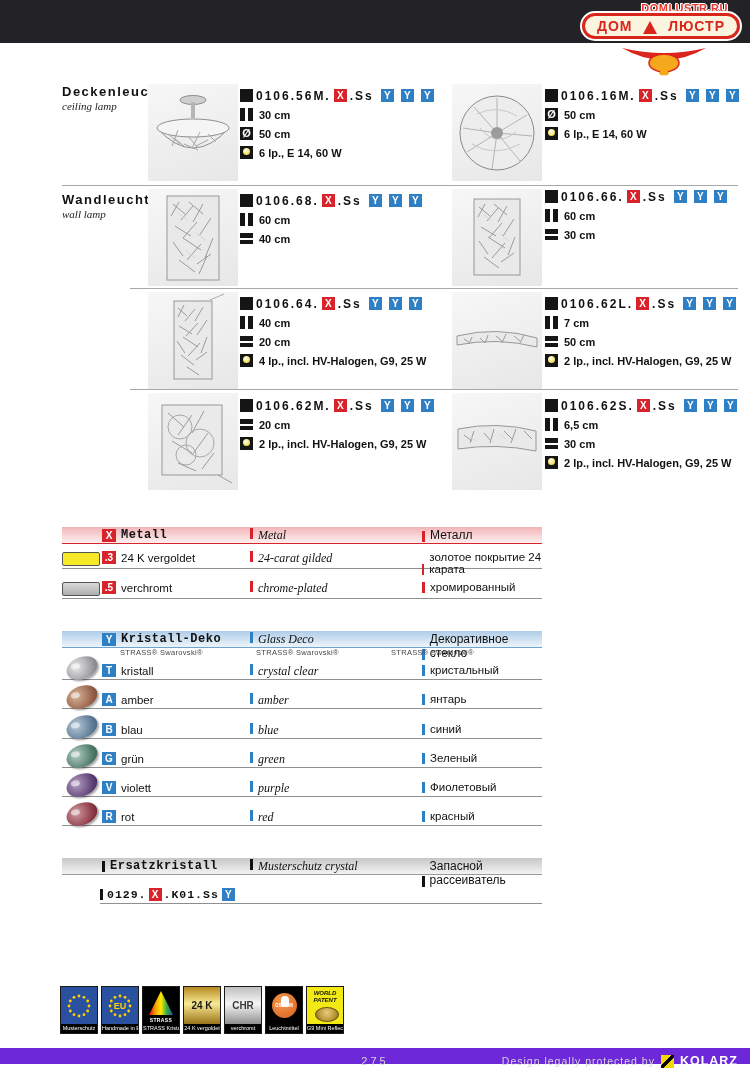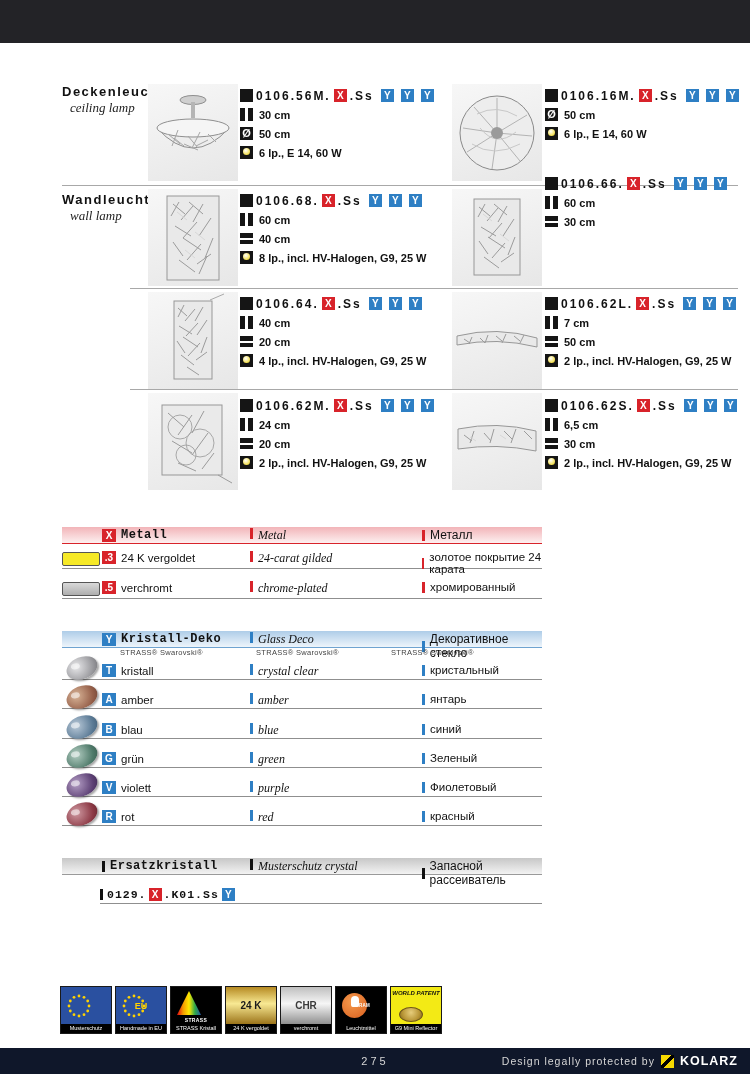--- a/index.html
+++ b/index.html
@@ -13,21 +13,21 @@
   .logo-pill{position:absolute;top:13px;right:4px;width:158px;height:26px;background:#fbf4df;
              border:3px solid #da251d;border-radius:16px;box-shadow:0 0 0 2px #fff;
              display:flex;align-items:center;justify-content:space-between;padding:0 12px;box-sizing:border-box;}
   .logo-word{color:#da251d;font-weight:bold;font-size:14px;letter-spacing:1px;}
   .logo-tri{width:0;height:0;border-left:7px solid transparent;border-right:7px solid transparent;
             border-bottom:13px solid #da251d;margin-top:2px;}
   .logo-lamp{position:absolute;top:42px;right:32px;}
   
   .cat{position:absolute;left:62px;width:120px;}
   .cat-de{font-weight:bold;font-size:13px;letter-spacing:1.5px;color:#111;}
-  .cat-en{font-family:"Liberation Serif",serif;font-style:italic;font-size:13px;color:#222;margin-top:1px;margin-left:8px;}
+  .cat-en{font-family:"Liberation Serif",serif;font-style:italic;font-size:11px;color:#222;margin-top:1px;}
   .imgbox{position:absolute;width:90px;height:97px;background:linear-gradient(160deg,#f7f7f7,#e7e7e7);}
   .specs{position:absolute;width:205px;}
   .spec{display:flex;align-items:center;height:19px;gap:6px;}
   .spec-text{font-size:11px;font-weight:bold;color:#111;white-space:nowrap;}
   .code-line{gap:3px;}
   .code{font-weight:bold;font-size:12px;letter-spacing:2px;white-space:nowrap;}
   .sq{width:13px;height:13px;flex:0 0 13px;position:relative;}
   .icon-code{background:#151515;}
   .icon-height{background:linear-gradient(to right,#151515 0 5px,#fff 5px 8px,#151515 8px 13px);}
   .icon-width{background:linear-gradient(to bottom,#fff 0 1px,#151515 1px 6px,#fff 6px 8px,#151515 8px 12px,#fff 12px 13px);}
@@ -41,21 +41,21 @@
   .badge-x{background:#d8232a;}
   .badge-y{background:#2e7fc4;margin-left:4px;}
   .divider{position:absolute;height:1px;background:#a8a8a8;}
   
   .lg-head{position:absolute;left:62px;width:480px;height:16px;font-size:12px;}
   .head-red{background:linear-gradient(to bottom,#f2b4b8,#fdf0f0);border-bottom:1px solid #d8232a;}
   .head-blue{background:linear-gradient(to bottom,#aecde8,#eef5fb);border-bottom:1px solid #6fa3d0;}
   .head-gray{background:linear-gradient(to bottom,#c7c7c7,#f3f3f3);border-bottom:1px solid #9a9a9a;}
   .c1{position:absolute;left:40px;top:1px;display:flex;align-items:center;}
   .c2{position:absolute;left:188px;top:1px;display:flex;align-items:flex-start;}
-  .c3{position:absolute;left:323px;top:1px;display:flex;align-items:center;padding-left:37px;}
+  .c3{position:absolute;left:323px;top:1px;display:flex;align-items:flex-end;padding-left:37px;}
   .bold{font-weight:bold;letter-spacing:.5px;font-family:Liberation Mono, monospace;}
   .it{font-family:"Liberation Serif",serif;font-style:italic;font-size:12px;}
   .vb{width:3px;height:11px;display:inline-block;margin-right:5px;}
   .vb-red{background:#d8232a}.vb-blue{background:#2e7fc4}.vb-black{background:#111}
   .lbadge{display:inline-block;min-width:14px;height:13px;line-height:13px;text-align:center;
           font-size:10px;font-weight:bold;color:#fff;margin-right:5px;}
   .lg-row{position:absolute;left:62px;width:480px;height:20px;border-bottom:1px solid #8f8f8f;font-size:11.5px;}
   .lg-row .c1{top:3px}.lg-row .c2{top:3px}.lg-row .c3{top:3px}
   .swatch{position:absolute;left:0;top:4px;width:36px;height:12px;border:1px solid #555;border-radius:2px;}
   .sw-gold{background:#f6e927}.sw-chrome{background:linear-gradient(#d9d9d9,#aeaeae);}
@@ -65,55 +65,70 @@
   .gem::after{content:"";position:absolute;left:6px;top:4px;width:9px;height:6px;border-radius:50%;
               background:rgba(255,255,255,.55);transform:rotate(10deg);}
   .gem-crystal{background:radial-gradient(circle at 35% 35%,#e8e8ea,#9a9a9e 65%,#6f6f73);}
   .gem-amber{background:radial-gradient(circle at 35% 35%,#d8b497,#96604a 65%,#6b4132);}
   .gem-blue{background:radial-gradient(circle at 35% 35%,#b9c9d8,#5c7b96 65%,#3d5a72);}
   .gem-green{background:radial-gradient(circle at 35% 35%,#b3cdc2,#4f7a6a 65%,#35584b);}
   .gem-violet{background:radial-gradient(circle at 35% 35%,#b49ec5,#5d4175 65%,#3c2750);}
   .gem-red{background:radial-gradient(circle at 35% 35%,#cf9aa2,#8d3a46 65%,#5f202a);}
   
   .certs{position:absolute;left:60px;top:986px;display:flex;gap:3px;}
-  .cert{position:relative;width:52px;height:48px;border:1px solid #1a1a1a;box-sizing:border-box;background:#fff;}
+  .cert{position:relative;width:38px;height:48px;border:1px solid #1a1a1a;box-sizing:border-box;background:#fff;}
   .cert-face{position:absolute;left:0;top:0;right:0;bottom:9px;overflow:hidden;}
   .cert-cap{position:absolute;left:0;right:0;bottom:0;height:9px;background:#000;color:#fff;
             font-size:5.5px;line-height:9px;text-align:center;white-space:nowrap;overflow:hidden;}
   .face-eu{background:#2a50a0;}
   .face-black{background:#000;}
   .face-gold{background:linear-gradient(180deg,#b68a22,#f8e993 45%,#9c741a);}
   .face-silver{background:linear-gradient(180deg,#bfbfbf,#f6f6f6 45%,#8f8f8f);}
   .face-yellow{background:#f3ea15;}
   .eu-label{position:absolute;left:0;right:0;top:14px;text-align:center;color:#ffd200;font-weight:bold;font-size:9px;}
   .metal-label{position:absolute;left:0;right:0;top:13px;text-align:center;font-weight:bold;font-size:10px;color:#1a1a1a;}
   .strass-label{position:absolute;left:0;right:0;bottom:1px;text-align:center;color:#fff;font-size:5px;font-weight:bold;letter-spacing:.4px;}
   .osram-circle{position:absolute;left:6px;top:6px;width:25px;height:25px;border-radius:50%;
                 background:radial-gradient(circle at 40% 35%,#f59a4d,#d95f1e);}
   .osram-bulb{position:absolute;left:15px;top:9px;width:8px;height:11px;background:#fff;border-radius:4px 4px 2px 2px;}
   .osram-label{position:absolute;left:0;right:0;top:16px;text-align:center;color:#fff;font-size:4.5px;font-weight:bold;letter-spacing:.3px;}
   .wp-label{position:absolute;left:0;right:0;top:3px;text-align:center;font-style:italic;font-weight:bold;font-size:6px;color:#111;line-height:6.5px;}
   .wp-reflector{position:absolute;left:8px;top:20px;width:22px;height:13px;border-radius:50%;
                 background:radial-gradient(circle at 50% 35%,#e6cd7c,#b99636 60%,#7a5f1d);border:1px solid #6e561a;}
   
-  .footer{position:absolute;left:0;top:1048px;width:750px;height:26px;background:#0f172a;}
+  .footer{position:absolute;left:0;top:1048px;width:750px;height:16px;background:#6d28d9;}
   .footer-page{position:absolute;left:325px;top:7px;width:100px;text-align:center;color:#d6d6d6;
                font-size:11px;letter-spacing:3px;}
   .footer-right{position:absolute;right:12px;top:6px;display:flex;align-items:center;gap:6px;
                 color:#d6d6d6;font-size:10.5px;letter-spacing:1px;}
   .kolarz-mark{width:13px;height:13px;background:linear-gradient(135deg,#f6d800 42%,#000 42% 58%,#f6d800 58%);}
   .kolarz-name{color:#fff;font-weight:bold;font-size:12.5px;letter-spacing:1px;}
   svg{display:block;}
 </style>
 </head>
 <body>
 
 <div class="page">
 
   <div class="topbar"></div>
+  <div class="logo">
+    <div class="logo-url">DOMLUSTR.RU</div>
+    <div class="logo-pill">
+      <span class="logo-word">ДОМ</span>
+      <span class="logo-tri"></span>
+      <span class="logo-word">ЛЮСТР</span>
+    </div>
+    <div class="logo-lamp">
+      <svg width="96" height="34" viewBox="0 0 96 34">
+        <path d="M6 6 Q48 30 90 6 Q48 16 6 6 Z" fill="#da251d"></path>
+        <ellipse cx="48" cy="21" rx="15" ry="9" fill="#f5a81c" stroke="#da251d" stroke-width="1.5"></ellipse>
+        <ellipse cx="48" cy="31" rx="5" ry="2.5" fill="#f5a81c"></ellipse>
+      </svg>
+    </div>
+  </div>
 
   <div class="cat" style="top:84px">
     <div class="cat-de">Deckenleuchte</div>
     <div class="cat-en">ceiling lamp</div>
   </div>
 
   <div class="imgbox" style="left:148px;top:84px">
     <svg viewBox="0 0 90 97" width="90" height="97">
       <ellipse cx="45" cy="16" rx="13" ry="4.5" fill="#cfcfcf" stroke="#8f8f8f"></ellipse>
       <rect x="43" y="18" width="4" height="16" fill="#b5b5b5"></rect>
@@ -199,34 +214,30 @@
       <span class="badge badge-y">Y</span>
     </div>
     <div class="spec">
         <span class="sq icon-height"></span>
         <span class="spec-text">60 cm</span>
       </div>
     <div class="spec">
         <span class="sq icon-width"></span>
         <span class="spec-text">40 cm</span>
       </div>
-    <div class="spec">
-        <span class="sq icon-bulb"></span>
-        <span class="spec-text">8 lp., incl. HV-Halogen, G9, 25 W</span>
-      </div>
   </div>
 
   <div class="imgbox" style="left:452px;top:189px">
     <svg viewBox="0 0 90 97" width="90" height="97">
       <rect x="22" y="10" width="46" height="76" fill="#e9e9e9" stroke="#979797"></rect>
       <path d="M27 18 l11 9 M33 15 l-7 13 M46 19 l-11 13 M55 17 l-9 16 M42 15 l13 11 M29 38 l15 9 M50 34 l-13 15 M62 30 l-11 17 M36 48 l17 11 M27 52 l9 13 M53 54 l-13 15 M63 48 l-7 18 M32 68 l15 11 M49 73 l13 -9" stroke="#9b9b9b" fill="none"></path>
       <path d="M31 25 l9 7 M48 45 l9 7" stroke="#d8d8d8" fill="none"></path>
     </svg>
   </div>
-  <div class="specs" style="left:545px;top:174px">
+  <div class="specs" style="left:545px;top:187px">
     <div class="spec code-line">
       <span class="sq icon-code"></span>
       <span class="code">0106.66.</span>
       <span class="badge badge-x">X</span>
       <span class="code">.Ss</span>
       <span class="badge badge-y">Y</span>
       <span class="badge badge-y">Y</span>
       <span class="badge badge-y">Y</span>
     </div>
     <div class="spec">
@@ -316,24 +327,20 @@
   <div class="specs" style="left:240px;top:396px">
     <div class="spec code-line">
       <span class="sq icon-code"></span>
       <span class="code">0106.62M.</span>
       <span class="badge badge-x">X</span>
       <span class="code">.Ss</span>
       <span class="badge badge-y">Y</span>
       <span class="badge badge-y">Y</span>
       <span class="badge badge-y">Y</span>
     </div>
-    <div class="spec">
-        <span class="sq icon-height"></span>
-        <span class="spec-text">24 cm</span>
-      </div>
     <div class="spec">
         <span class="sq icon-width"></span>
         <span class="spec-text">20 cm</span>
       </div>
     <div class="spec">
         <span class="sq icon-bulb"></span>
         <span class="spec-text">2 lp., incl. HV-Halogen, G9, 25 W</span>
       </div>
   </div>
 

